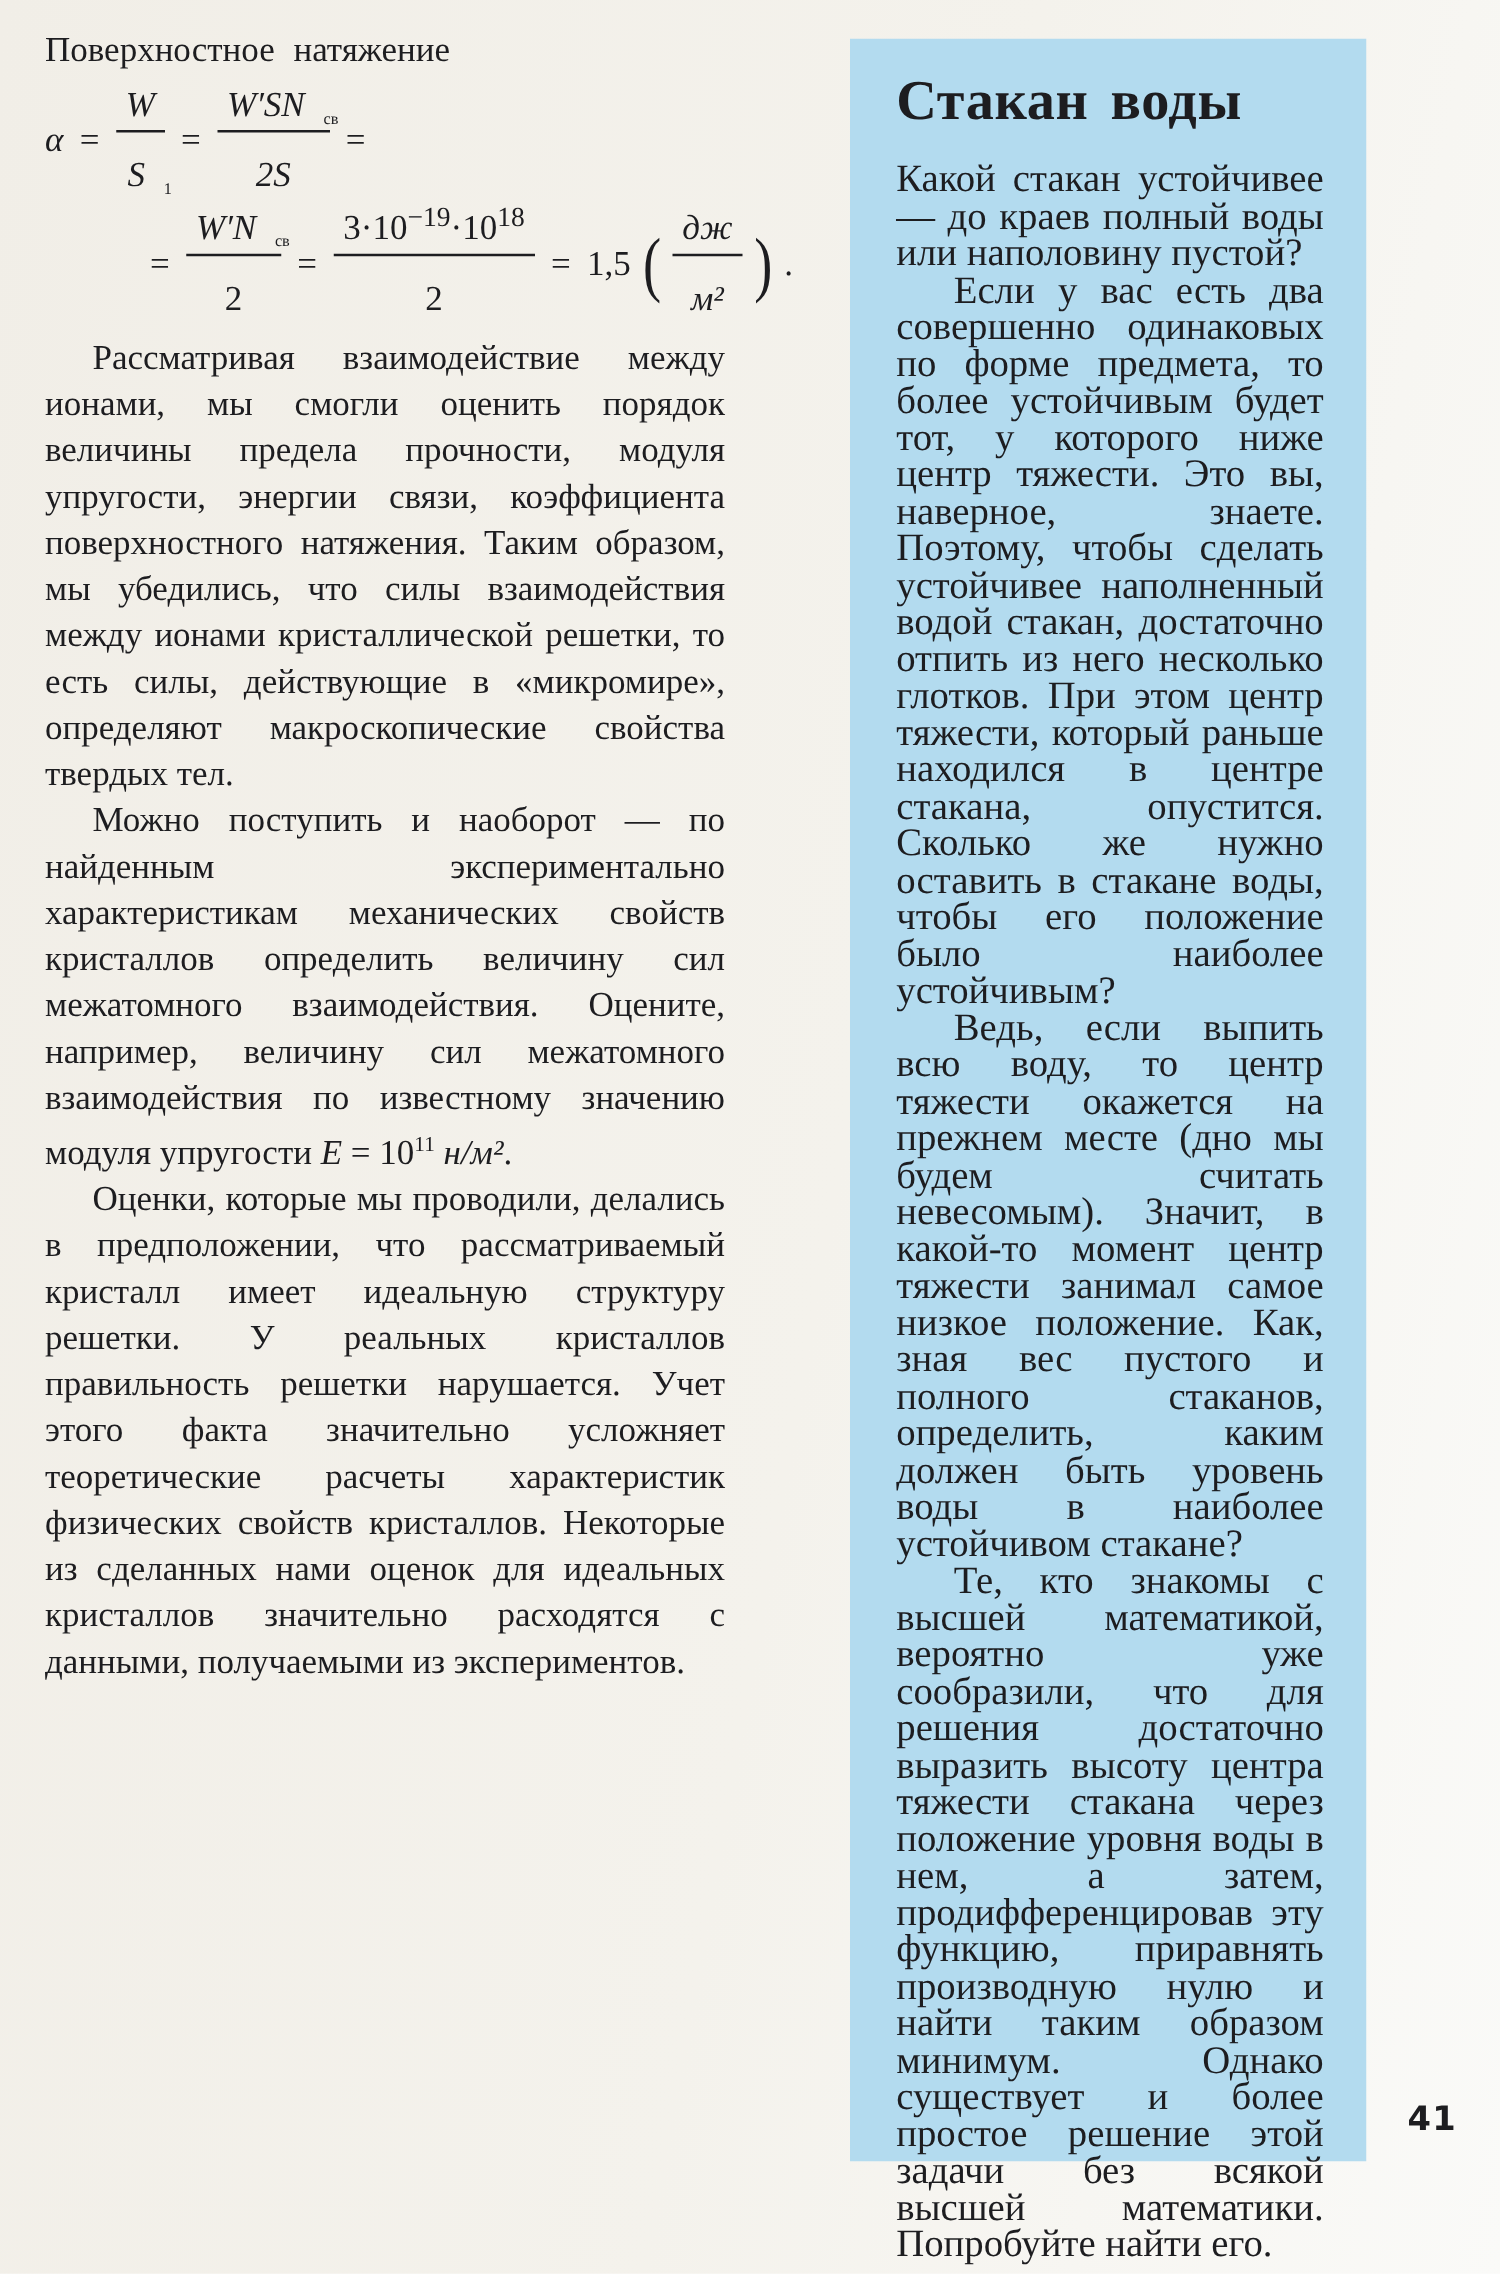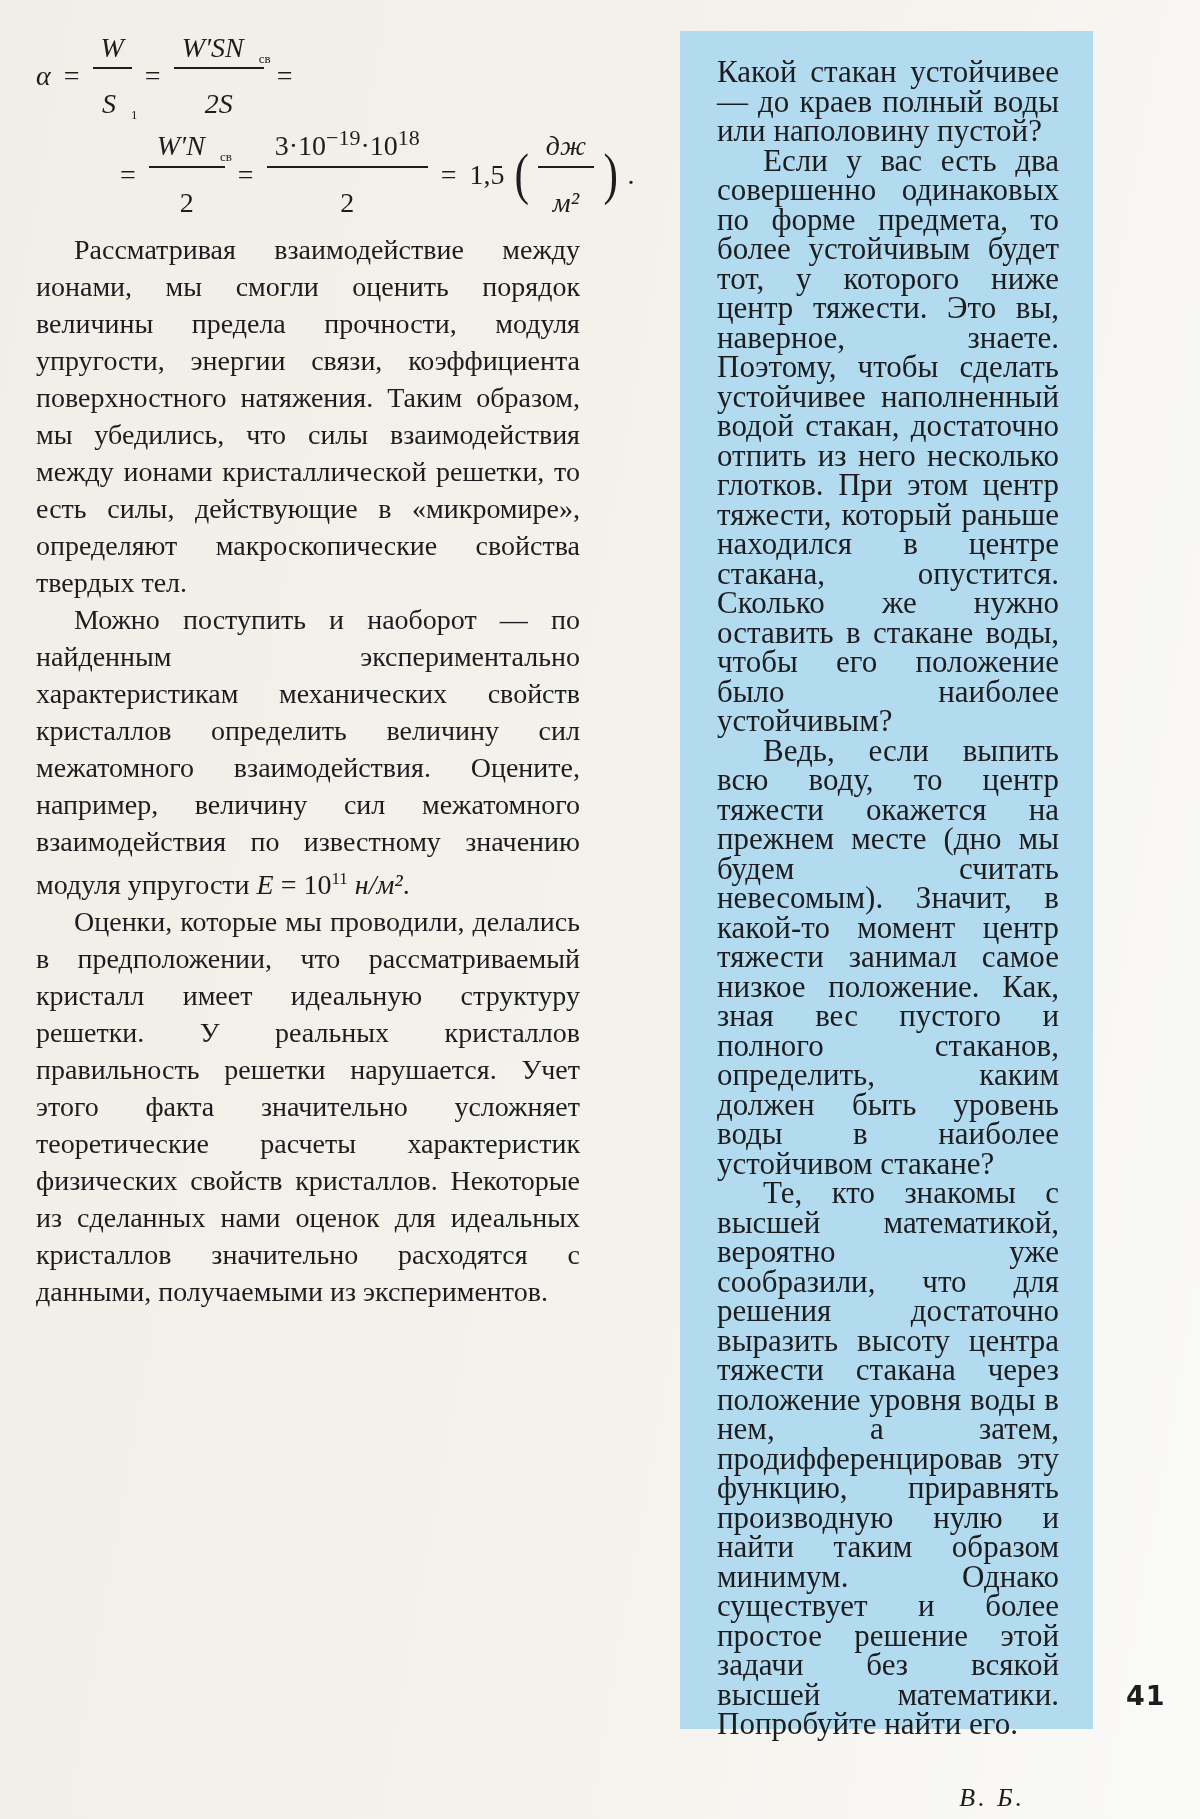--- a/index.html
+++ b/index.html
@@ -139,20 +139,21 @@
     font-weight: bold;
     font-size: 27px;
     letter-spacing: 1px;
   }
 </style>
 </head>
 <body>
 
 <div class="left-col">
 
+  <p class="intro">Поверхностное натяжение</p>
 
   <div class="formula">
     <div class="f-row">
       <span class="math-i">α</span>
       <span class="plain">=</span>
       <span class="frac">
         <span class="num math-i">W</span>
         <span class="den math-i"><span>S</span><sub>1</sub></span>
       </span>
       <span class="plain">=</span>
@@ -189,20 +190,21 @@
 
   <p class="indent">Рассматривая взаимодействие между ионами, мы смогли оценить порядок величины предела прочности, модуля упругости, энергии связи, коэффициента поверхностного натяжения. Таким образом, мы убедились, что силы взаимодействия между ионами кристаллической решетки, то есть силы, действующие в «микромире», определяют макроскопические свойства твердых тел.</p>
 
   <p class="indent"><span>Можно поступить и наоборот — по найденным экспериментально характеристикам механических свойств кристаллов определить величину сил межатомного взаимодействия. Оцените, например, величину сил межатомного взаимодействия по известному значению модуля упругости </span><span class="math-i">E</span><span> = 10</span><sup style="font-size:17px;">11</sup><span> </span><span class="math-i">н/м²</span><span>.</span></p>
 
   <p class="indent">Оценки, которые мы проводили, делались в предположении, что рассматриваемый кристалл имеет идеальную структуру решетки. У реальных кристаллов правильность решетки нарушается. Учет этого факта значительно усложняет теоретические расчеты характеристик физических свойств кристаллов. Некоторые из сделанных нами оценок для идеальных кристаллов значительно расходятся с данными, получаемыми из экспериментов.</p>
 </div>
 
 <div class="panel">
   <div class="panel-inner">
+    <h1 class="panel-title">Стакан воды</h1>
 
     <p class="side">Какой стакан устойчивее — до краев полный воды или наполовину пустой?</p>
     <p class="side indent-s">Если у вас есть два совершенно одинаковых по форме предмета, то более устойчивым будет тот, у которого ниже центр тяжести. Это вы, наверное, знаете. Поэтому, чтобы сделать устойчивее наполненный водой стакан, достаточно отпить из него несколько глотков. При этом центр тяжести, который раньше находился в центре стакана, опустится. Сколько же нужно оставить в стакане воды, чтобы его положение было наиболее устойчивым?</p>
     <p class="side indent-s">Ведь, если выпить всю воду, то центр тяжести окажется на прежнем месте (дно мы будем считать невесомым). Значит, в какой-то момент центр тяжести занимал самое низкое положение. Как, зная вес пустого и полного стаканов, определить, каким должен быть уровень воды в наиболее устойчивом стакане?</p>
     <p class="side indent-s">Те, кто знакомы с высшей математикой, вероятно уже сообразили, что для решения достаточно выразить высоту центра тяжести стакана через положение уровня воды в нем, а затем, продифференцировав эту функцию, приравнять производную нулю и найти таким образом минимум. Однако существует и более простое решение этой задачи без всякой высшей математики. Попробуйте найти его.</p>
 
     <div class="signature">В. Б.</div>
   </div>
 </div>
 

